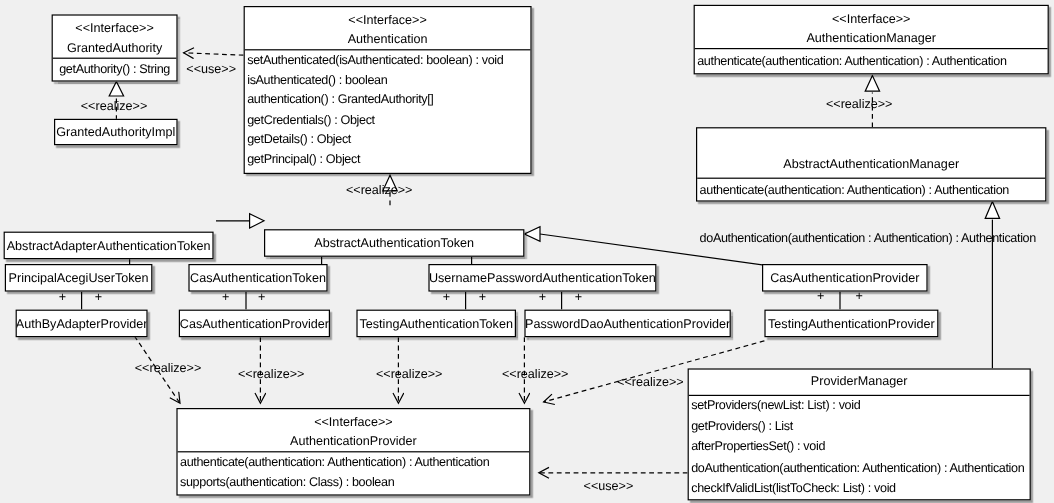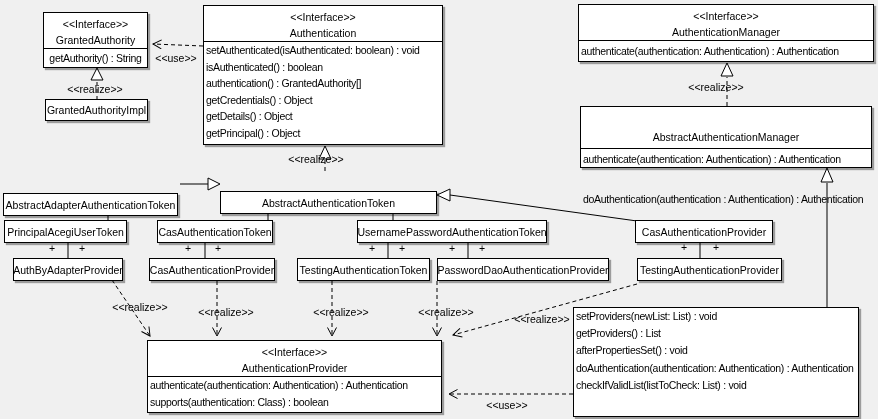--- a/index.html
+++ b/index.html
@@ -175,20 +175,21 @@
       <div class="stereo">&lt;&lt;Interface&gt;&gt;</div>
       <div class="cname">AuthenticationProvider</div>
     </div>
     <div class="methods lh17">
       <div class="m">authenticate(authentication: Authentication) : Authentication</div>
       <div class="m">supports(authentication: Class) : boolean</div>
     </div>
   </div>
 
   <div class="uml-box" style="left:573px;top:307px;width:286px;height:110px">
+    <div class="title">ProviderManager</div>
     <div class="methods lh17">
       <div class="m">setProviders(newList: List) : void</div>
       <div class="m">getProviders() : List</div>
       <div class="m">afterPropertiesSet() : void</div>
       <div class="m">doAuthentication(authentication: Authentication) : Authentication</div>
       <div class="m">checkIfValidList(listToCheck: List) : void</div>
     </div>
   </div>
 
   <div class="edge-label" style="left:95px;top:83px">&lt;&lt;realize&gt;&gt;</div>

